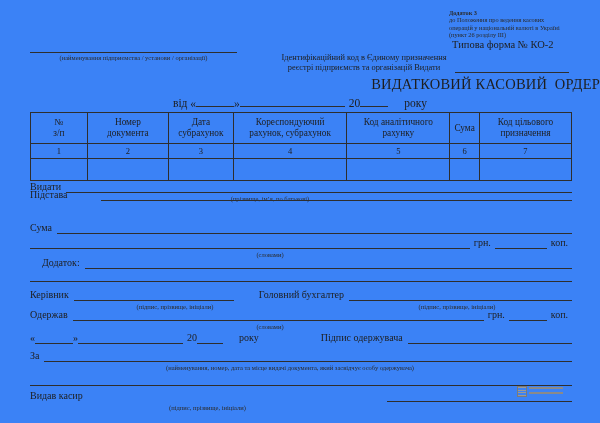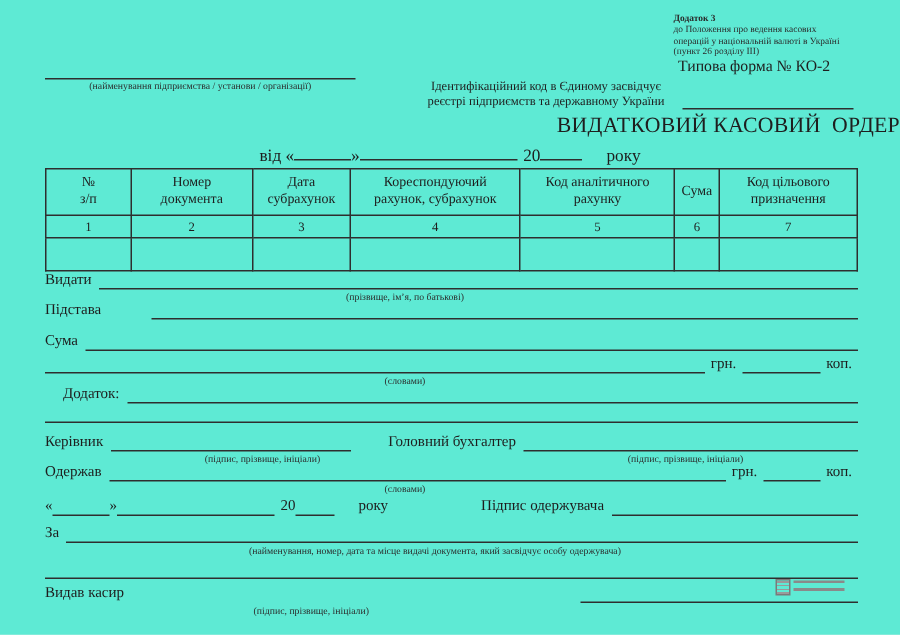--- a/index.html
+++ b/index.html
@@ -1,17 +1,17 @@
 <!DOCTYPE html>
 <html><head>
 <meta charset="utf-8">
 <style>
   html,body{margin:0;padding:0;}
   body{width:600px;height:423px;background:#ededeb;}
-  .page{position:relative;width:600px;height:423px;background:#5eead4;
+  .page{position:relative;width:600px;height:423px;background:#3b82f6;
         font-family:"Liberation Serif","DejaVu Serif",serif;color:#1e1e1e;overflow:hidden;}
   .abs{position:absolute;}
 
   
   .appendix{left:449px;top:9px;width:148px;font-size:6.3px;line-height:7.3px;color:#2a2a2a;}
   .appendix .b{font-weight:bold;display:block;}
   .appendix span{display:block;}
   .form-code{left:452px;top:39px;font-size:10.5px;white-space:nowrap;}
 
   
@@ -42,21 +42,21 @@
 
   
   .frow{position:absolute;left:30px;right:28px;display:flex;align-items:flex-end;
         font-size:10px;line-height:13px;height:13px;}
   .frow .lbl{white-space:nowrap;padding-right:5px;}
   .frow .lbl2{white-space:nowrap;padding:0 4px;}
   .frow .fb{flex:1;border-bottom:1px solid #2e2e2e;height:12px;}
   .frow .spacer{height:1px;}
 
   .r-vydaty{top:180px;} .cap-vydaty{left:80px;top:195px;width:380px;}
-  .r-pidstava{top:200px;gap:28px;}
+  .r-pidstava{top:188px;gap:28px;}
   .r-suma{top:221px;}
   .r-slov{top:236px;} .cap-slov{left:170px;top:251px;width:200px;}
   .r-dodatok{top:256px;margin-left:12px;}
   .linefull{left:30px;right:28px;height:1px;border-bottom:1px solid #2e2e2e;}
   .lf1{top:280px;} .lf2{top:384px;}
   .r-ker{top:288px;} .cap-ker{left:100px;top:303px;width:150px;} .cap-buh{left:362px;top:303px;width:190px;}
   .r-oder{top:308px;} .cap-oder{left:170px;top:323px;width:200px;}
   .r-date2{top:331px;}
   .r-za{top:349px;} .cap-za{left:50px;top:364px;width:480px;}
   .r-kasyr{top:389px;justify-content:space-between;} .cap-kasyr{left:115px;top:404px;width:185px;}
@@ -79,22 +79,22 @@
     <span>операцій у національній валюті в Україні</span>
     <span>(пункт 26 розділу III)</span>
   </div>
   <div class="abs form-code">Типова форма № КО-2</div>
 
   <div class="abs org">
     <div class="caption">(найменування підприємства / установи / організації)</div>
   </div>
 
   <div class="abs idcode">
-    <div>Ідентифікаційний код в Єдиному засвідчує</div>
-    <div>реєстрі підприємств та державному України</div>
+    <div>Ідентифікаційний код в Єдиному призначення</div>
+    <div>реєстрі підприємств та організацій Видати</div>
   </div>
   <div class="abs rightblank"></div>
 
   <div class="abs title">ВИДАТКОВИЙ КАСОВИЙ  ОРДЕР</div>
 
   <div class="abs datetop">
     <span>від «</span><span class="blank w38"></span><span>»</span><span class="blank w105"></span><span class="ml4">20</span><span class="blank w28"></span><span class="ml5">року</span>
   </div>
 
   <table class="form-table">

